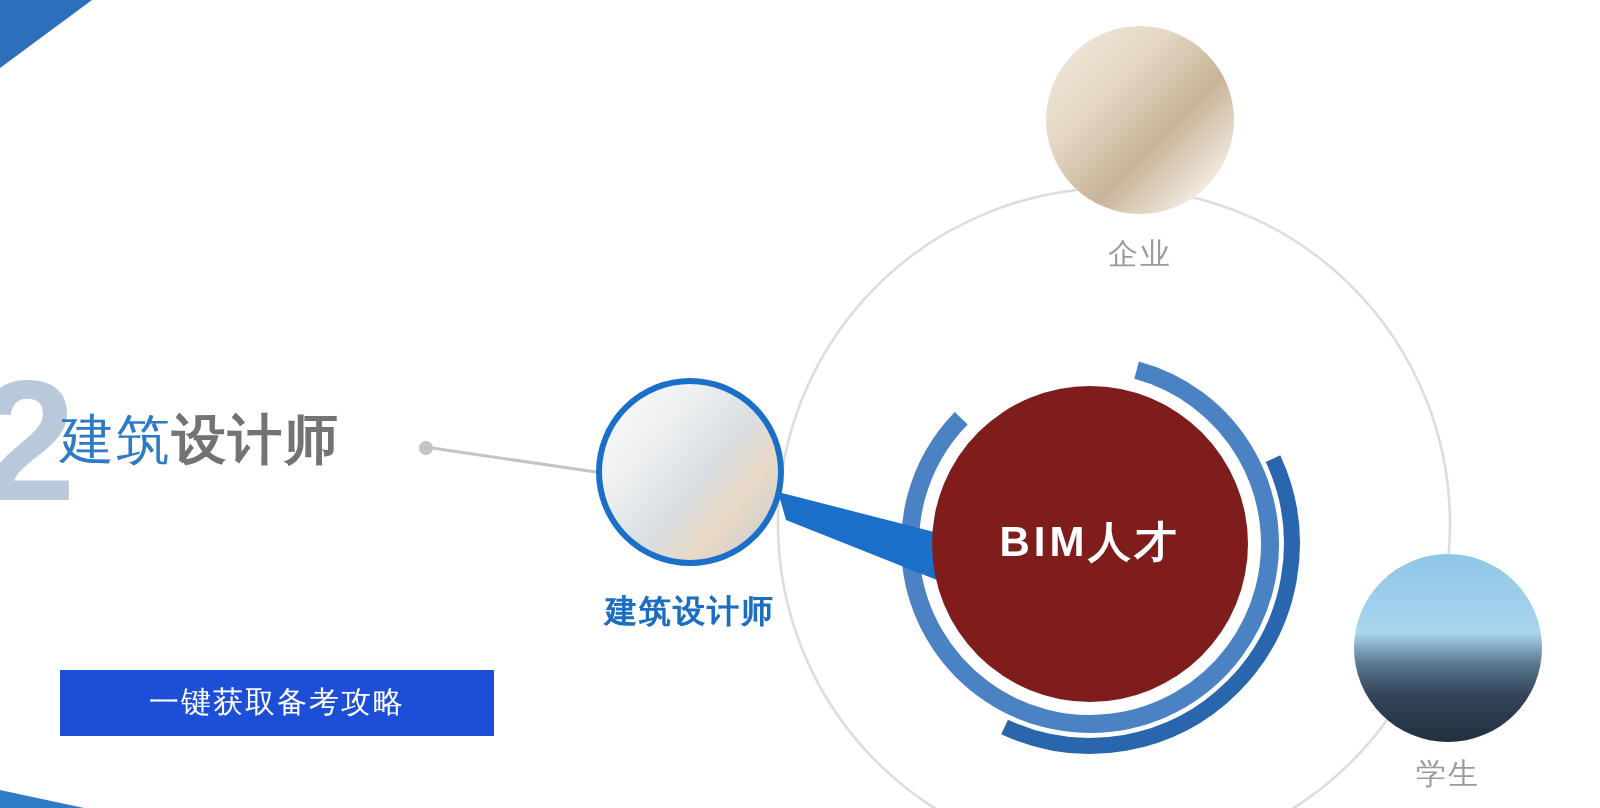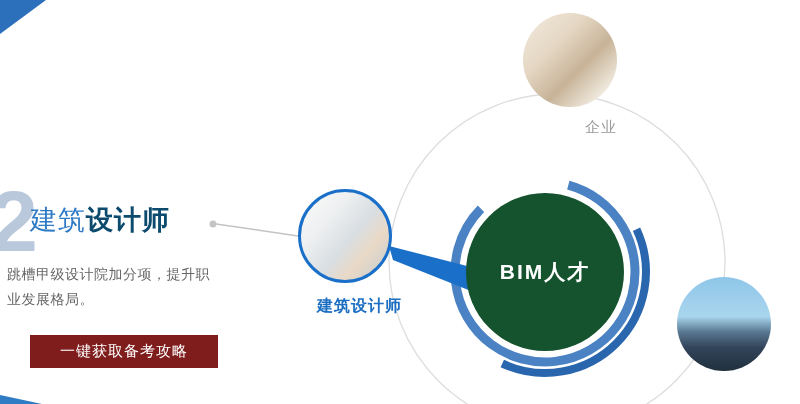--- a/index.html
+++ b/index.html
@@ -21,38 +21,38 @@
   .big-index{
     position:absolute; left:-10px; top:178px;
     font-size:86px; font-weight:bold; color:#b9c8da; line-height:1;
     font-family:"Liberation Sans", sans-serif;
   }
   .panel-title{
     position:absolute; left:30px; top:202px;
     font-size:27px; letter-spacing:1px; white-space:nowrap;
   }
   .panel-title .t1{ color:#2f7ac5; font-weight:normal;text-align:right; }
-  .panel-title .t2{ color:#0c4a6e; font-weight:bold;text-align:center; }
+  .panel-title .t2{ color:#737373; font-weight:bold;text-align:center; }
   .panel-desc{
     position:absolute; left:7px; top:262px; width:212px;
     font-size:14px; color:#666; line-height:1.75; letter-spacing:0.5px;
   }
   .cta-button{
-    position:absolute; left:30px; top:335px; width:188px; height:33px;
-    background:#7f1d1d; color:#fff; border:none; font-size:15px;
+    position:absolute; left:30px; top:335px; width:217px; height:33px;
+    background:#1d4ed8; color:#fff; border:none; font-size:15px;
     letter-spacing:1px; cursor:pointer; display:flex;
     align-items:center; justify-content:center;
     font-family:"Liberation Sans", sans-serif;
   }
   
   .diagram-svg{ position:absolute; left:0; top:0; width:800px; height:404px; }
   
   .center-circle{
     position:absolute; left:466px; top:193px; width:158px; height:158px;
-    background:#14532d; border-radius:50%;
+    background:#7f1d1d; border-radius:50%;
     display:flex; flex-direction:column; align-items:center; justify-content:center;
   }
   .center-circle div{
     color:#fff; font-size:21px; font-weight:bold; letter-spacing:2px; line-height:1.55;
   }
   
   .node-circle{
     position:absolute; width:94px; height:94px; border-radius:50%;
     overflow:hidden; cursor:pointer;
   }
@@ -61,21 +61,21 @@
   }
   .node-architect{ left:298px; top:189px;
     border:3px solid #1a6fc9;
     background:linear-gradient(130deg,#fbfbfa 0%,#eef0f1 30%,#d9dee2 55%,#e9d9c6 72%,#c3ccd2 100%);
   }
   .node-student{ left:677px; top:277px;
     background:linear-gradient(180deg,#8ec6e8 0%,#a9d5ee 42%,#5b7a93 58%,#32445a 75%,#20303e 100%);
   }
   
   .node-label{
-    position:absolute; text-align:right; font-size:15px; color:#9b9b9b;
+    position:absolute; text-align:center; font-size:15px; color:#9b9b9b;
     letter-spacing:1px;
   }
   .label-enterprise{ left:523px; top:118px; width:94px; }
   .label-architect{ left:288px; top:296px; width:114px; color:#1b6ec2; font-weight:bold; font-size:16px; }
   .label-student{ left:677px; top:378px; width:94px; }
 </style>
 </head>
 <body>
 
 <div class="stage">
@@ -94,28 +94,28 @@
     <circle cx="213" cy="224" r="3.5" fill="#c4c4c4"></circle>
     <line x1="216" y1="224" x2="298" y2="236" stroke="#c4c4c4" stroke-width="1.5"></line>
 
     <polygon points="389,246 393,260 481,295 471,267" fill="#1a6fc9"></polygon>
   </svg>
 
   <div class="big-index">2</div>
   <div class="panel-title">
     <span class="t1">建筑</span><span class="t2">设计师</span>
   </div>
-  <div class="panel-desc">跳槽甲级设计院加分项，提升职业发展格局。</div>
   <button class="cta-button">一键获取备考攻略</button>
 
   <div class="center-circle">
     <div>BIM人才</div>
   </div>
 
   <div class="node-circle node-enterprise"></div>
   <div class="node-label label-enterprise">企业</div>
 
   <div class="node-circle node-architect"></div>
   <div class="node-label label-architect">建筑设计师</div>
 
   <div class="node-circle node-student"></div>
+  <div class="node-label label-student">学生</div>
 
 </div>
 
 </body></html>

